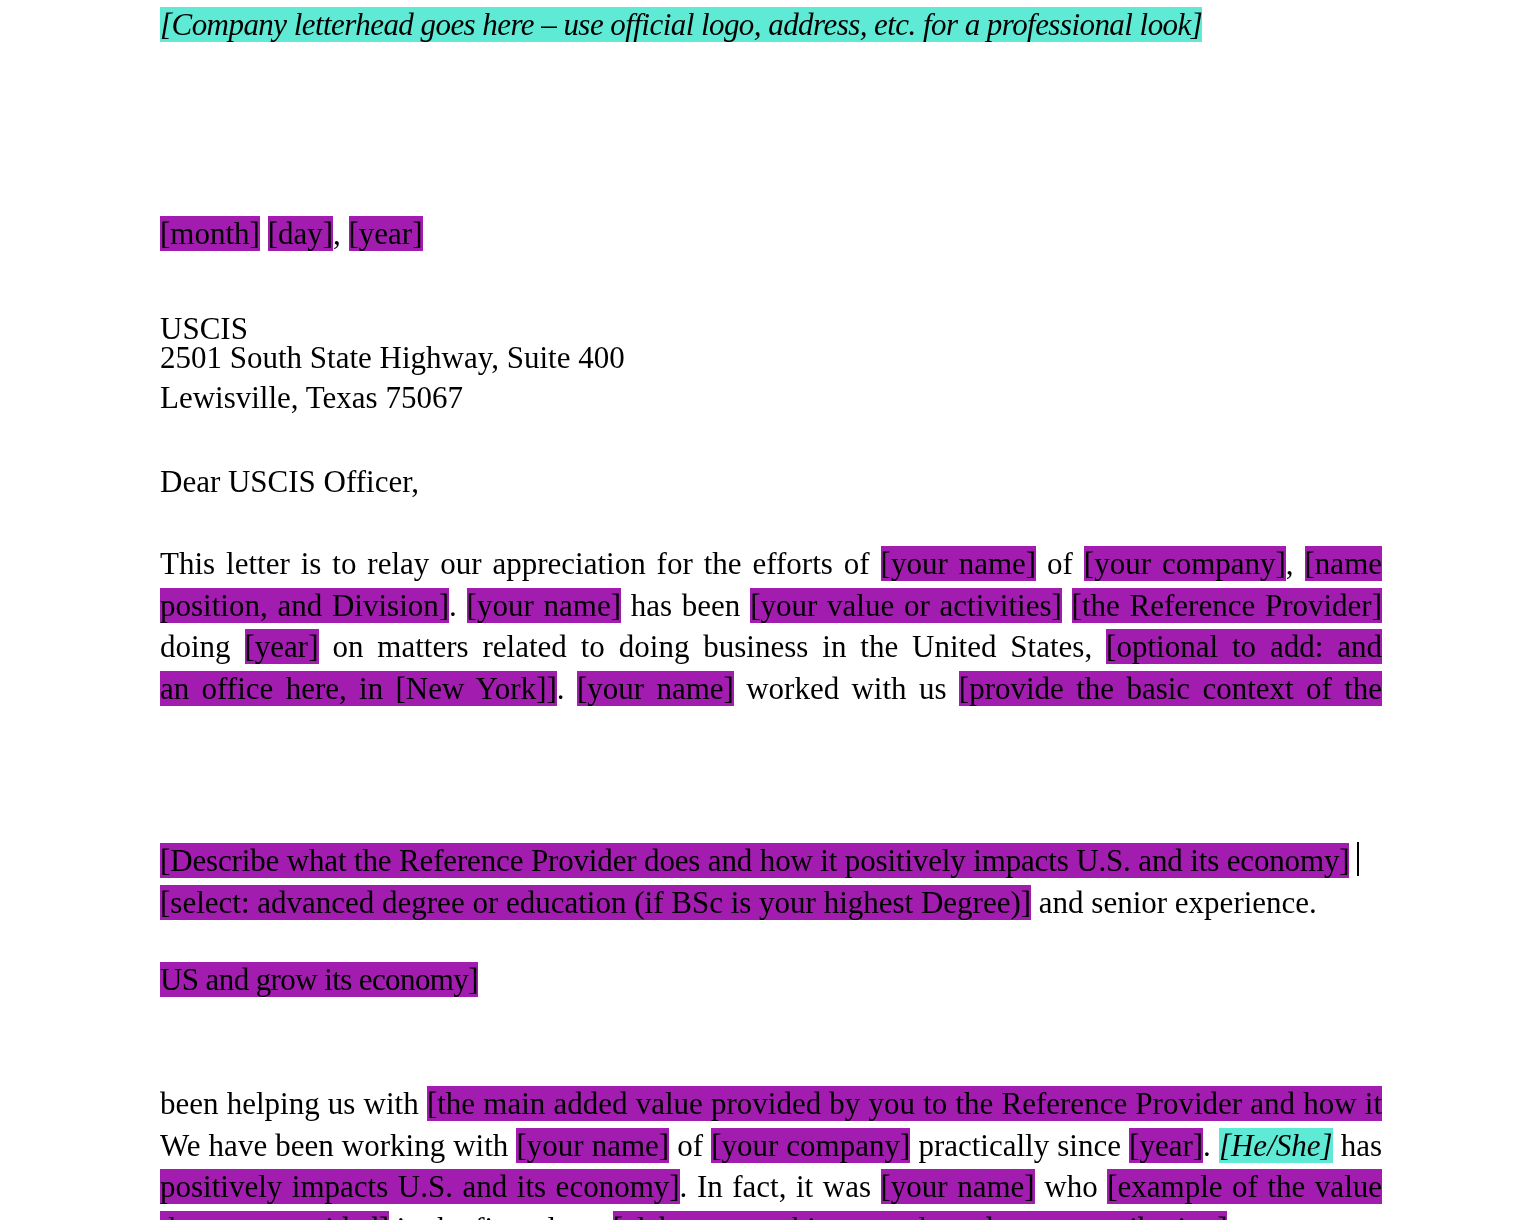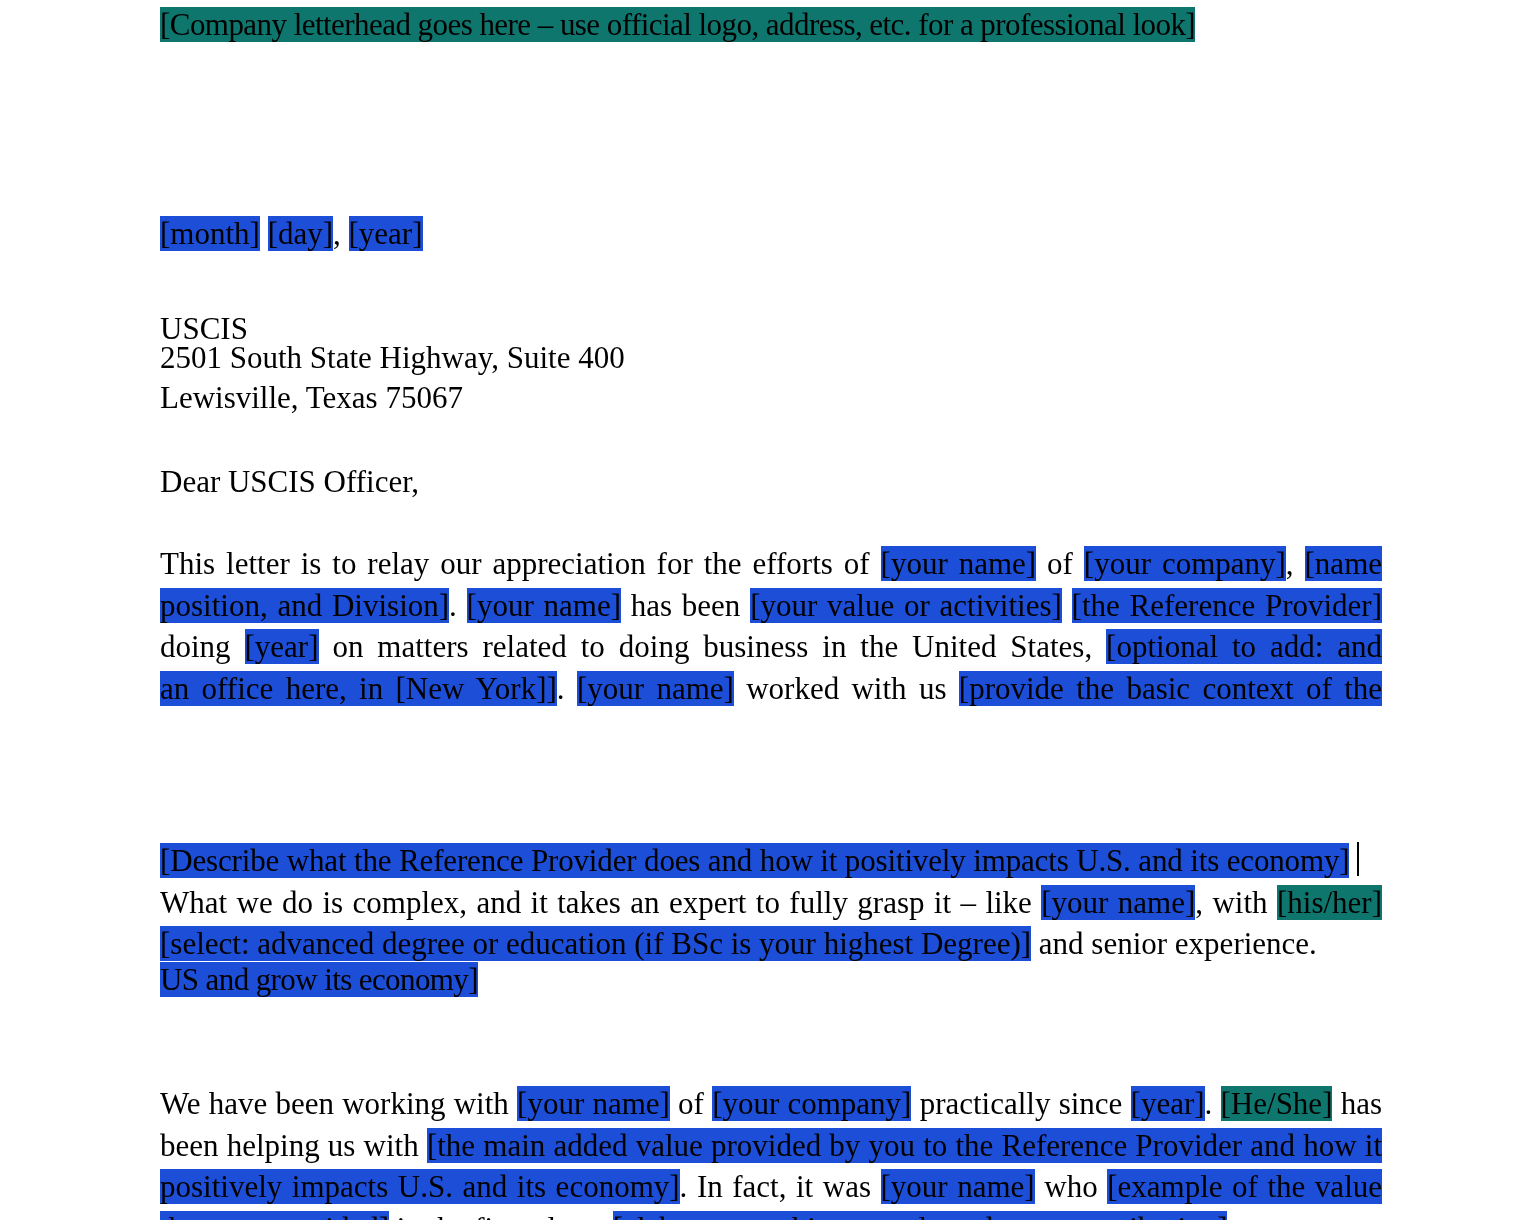--- a/index.html
+++ b/index.html
@@ -40,22 +40,22 @@
     display: block;
     text-align: justify;
     text-align-last: justify;
     white-space: normal;
     height: 41.5px;
     overflow: visible;
   }
   .para .jl.last {
     text-align-last: left;
   }
-  .hl-y { background: #1d4ed8; }
-  .hl-c { background: #0f766e; }
+  .hl-y { background: #a21caf; }
+  .hl-c { background: #5eead4; font-style: italic; }
   .letterhead {
     top: 4px;
     line-height: 42px;
     letter-spacing: -0.55px;
   }
   .cursor {
     display: inline-block;
     width: 2px;
     height: 34px;
     background: #000;
@@ -93,28 +93,27 @@
 
   <div class="para" id="p1" style="top:543px;">
       <span class="jl"><span>This letter is to relay our appreciation for the efforts of </span><span class="hl-y">[your name]</span><span> of </span><span class="hl-y">[your company]</span><span>, </span><span class="hl-y">[name</span></span>
       <span class="jl"><span class="hl-y">position, and Division]</span><span>. </span><span class="hl-y">[your name]</span><span> has been </span><span class="hl-y">[your value or activities]</span><span> </span><span class="hl-y">[the Reference Provider]</span></span>
       <span class="jl"><span>doing </span><span class="hl-y">[year]</span><span> on matters related to doing business in the United States, </span><span class="hl-y">[optional to add: and opening</span></span>
       <span class="jl"><span class="hl-y">an office here, in [New York]]</span><span>. </span><span class="hl-y">[your name]</span><span> worked with us </span><span class="hl-y">[provide the basic context of the</span></span>
     </div>
 
   <div class="para" id="p2" style="top:840px;">
       <span class="jl" style="text-align-last: left; white-space: nowrap; letter-spacing: -0.15px;"><span class="hl-y">[Describe what the Reference Provider does and how it positively impacts U.S. and its economy]</span><span class="cursor"></span></span>
-      <span class="jl"><span>What we do is complex, and it takes an expert to fully grasp it – like </span><span class="hl-y">[your name]</span><span>, with </span><span class="hl-c">[his/her]</span></span>
       <span class="jl last"><span class="hl-y">[select: advanced degree or education (if BSc is your highest Degree)]</span><span> and senior experience.</span></span>
     </div>
 
   <div class="para condensed" id="p3" style="top:959px;">
       <span class="jl last"><span class="hl-y">US and grow its economy]</span></span>
     </div>
 
   <div class="para" id="p4" style="top:1083px;">
+      <span class="jl"><span>been helping us with </span><span class="hl-y">[the main added value provided by you to the Reference Provider and how it</span></span>
       <span class="jl"><span>We have been working with </span><span class="hl-y">[your name]</span><span> of </span><span class="hl-y">[your company]</span><span> practically since </span><span class="hl-y">[year]</span><span>. </span><span class="hl-c">[He/She]</span><span> has</span></span>
-      <span class="jl"><span>been helping us with </span><span class="hl-y">[the main added value provided by you to the Reference Provider and how it</span></span>
       <span class="jl"><span class="hl-y">positively impacts U.S. and its economy]</span><span>. In fact, it was </span><span class="hl-y">[your name]</span><span> who </span><span class="hl-y">[example of the value</span></span>
       <span class="jl last"><span class="hl-y">that you provided]</span><span> in the first place. </span><span class="hl-y">[elaborate on this example and your contribution]</span></span>
     </div>
 
 </div>
 
 </body></html>

